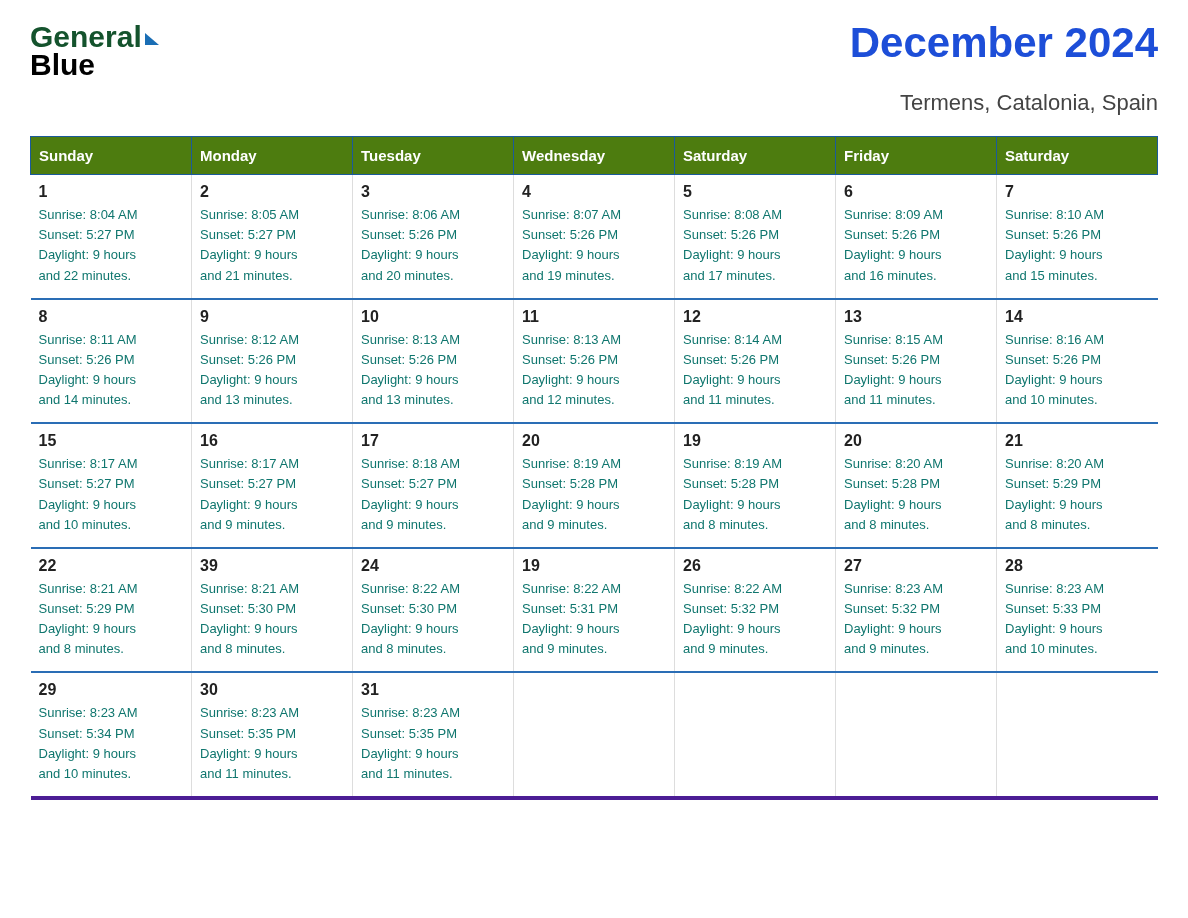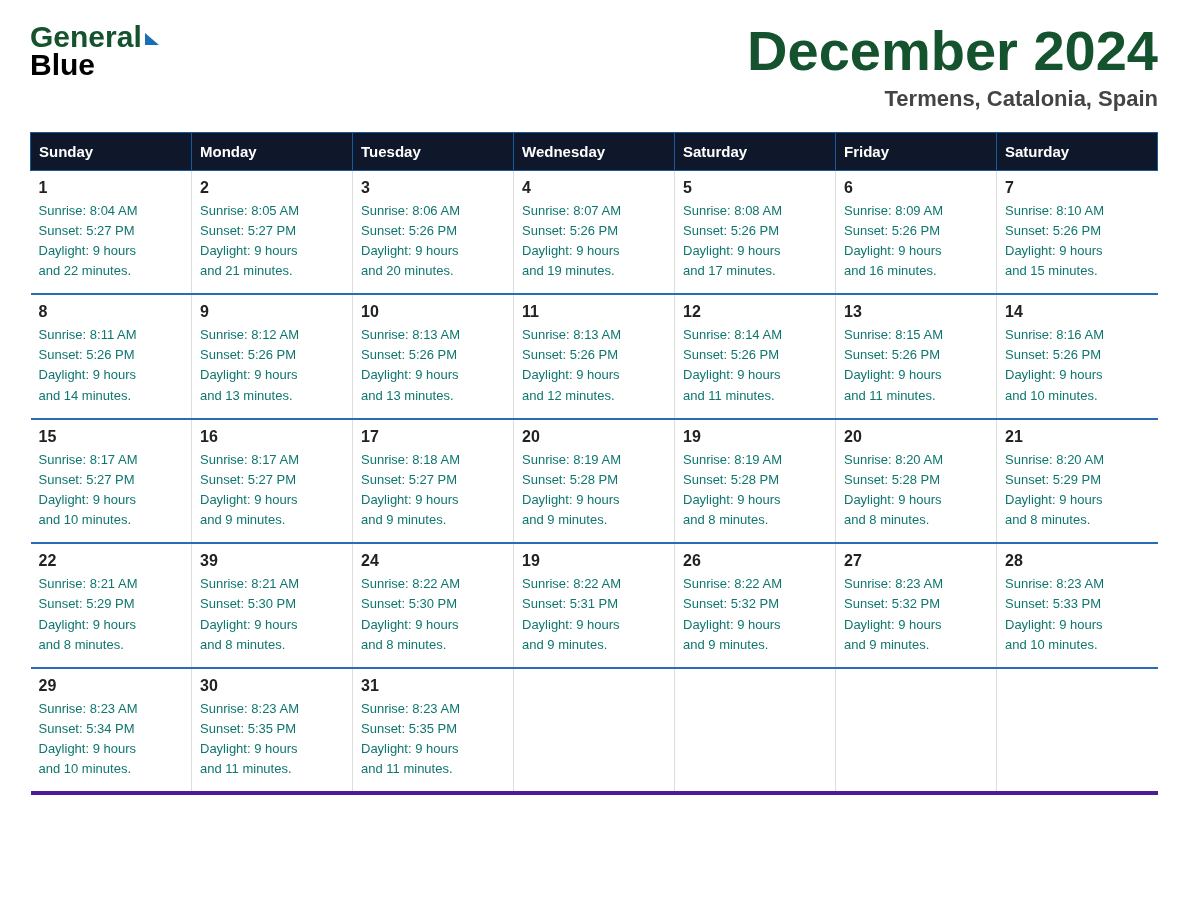--- a/index.html
+++ b/index.html
@@ -18,38 +18,37 @@
     }
     .logo {
       display: flex;
       flex-direction: column;
       align-items: flex-start;
     }
     .title-block {
       text-align: right;
     }
     .main-title {
-      font-size: 56px;
+      font-size: 42px;
       font-weight: bold;
-      color: #14532d;
+      color: #1d4ed8;
       line-height: 1.1;
     }
     .subtitle {
       font-size: 22px;
       color: #444;
-      margin-top: 4px;
-      font-weight: bold;
+      margin-top: 24px;
     }
     table {
       width: 100%;
       border-collapse: collapse;
       table-layout: fixed;
     }
     thead tr {
-      background-color: #0f172a;
+      background-color: #4d7c0f;
     }
     thead th {
       color: #fff;
       font-size: 15px;
       font-weight: bold;
       padding: 10px 8px;
       text-align: left;
       border: 1px solid #1a5a9a;
     }
     tbody tr {

